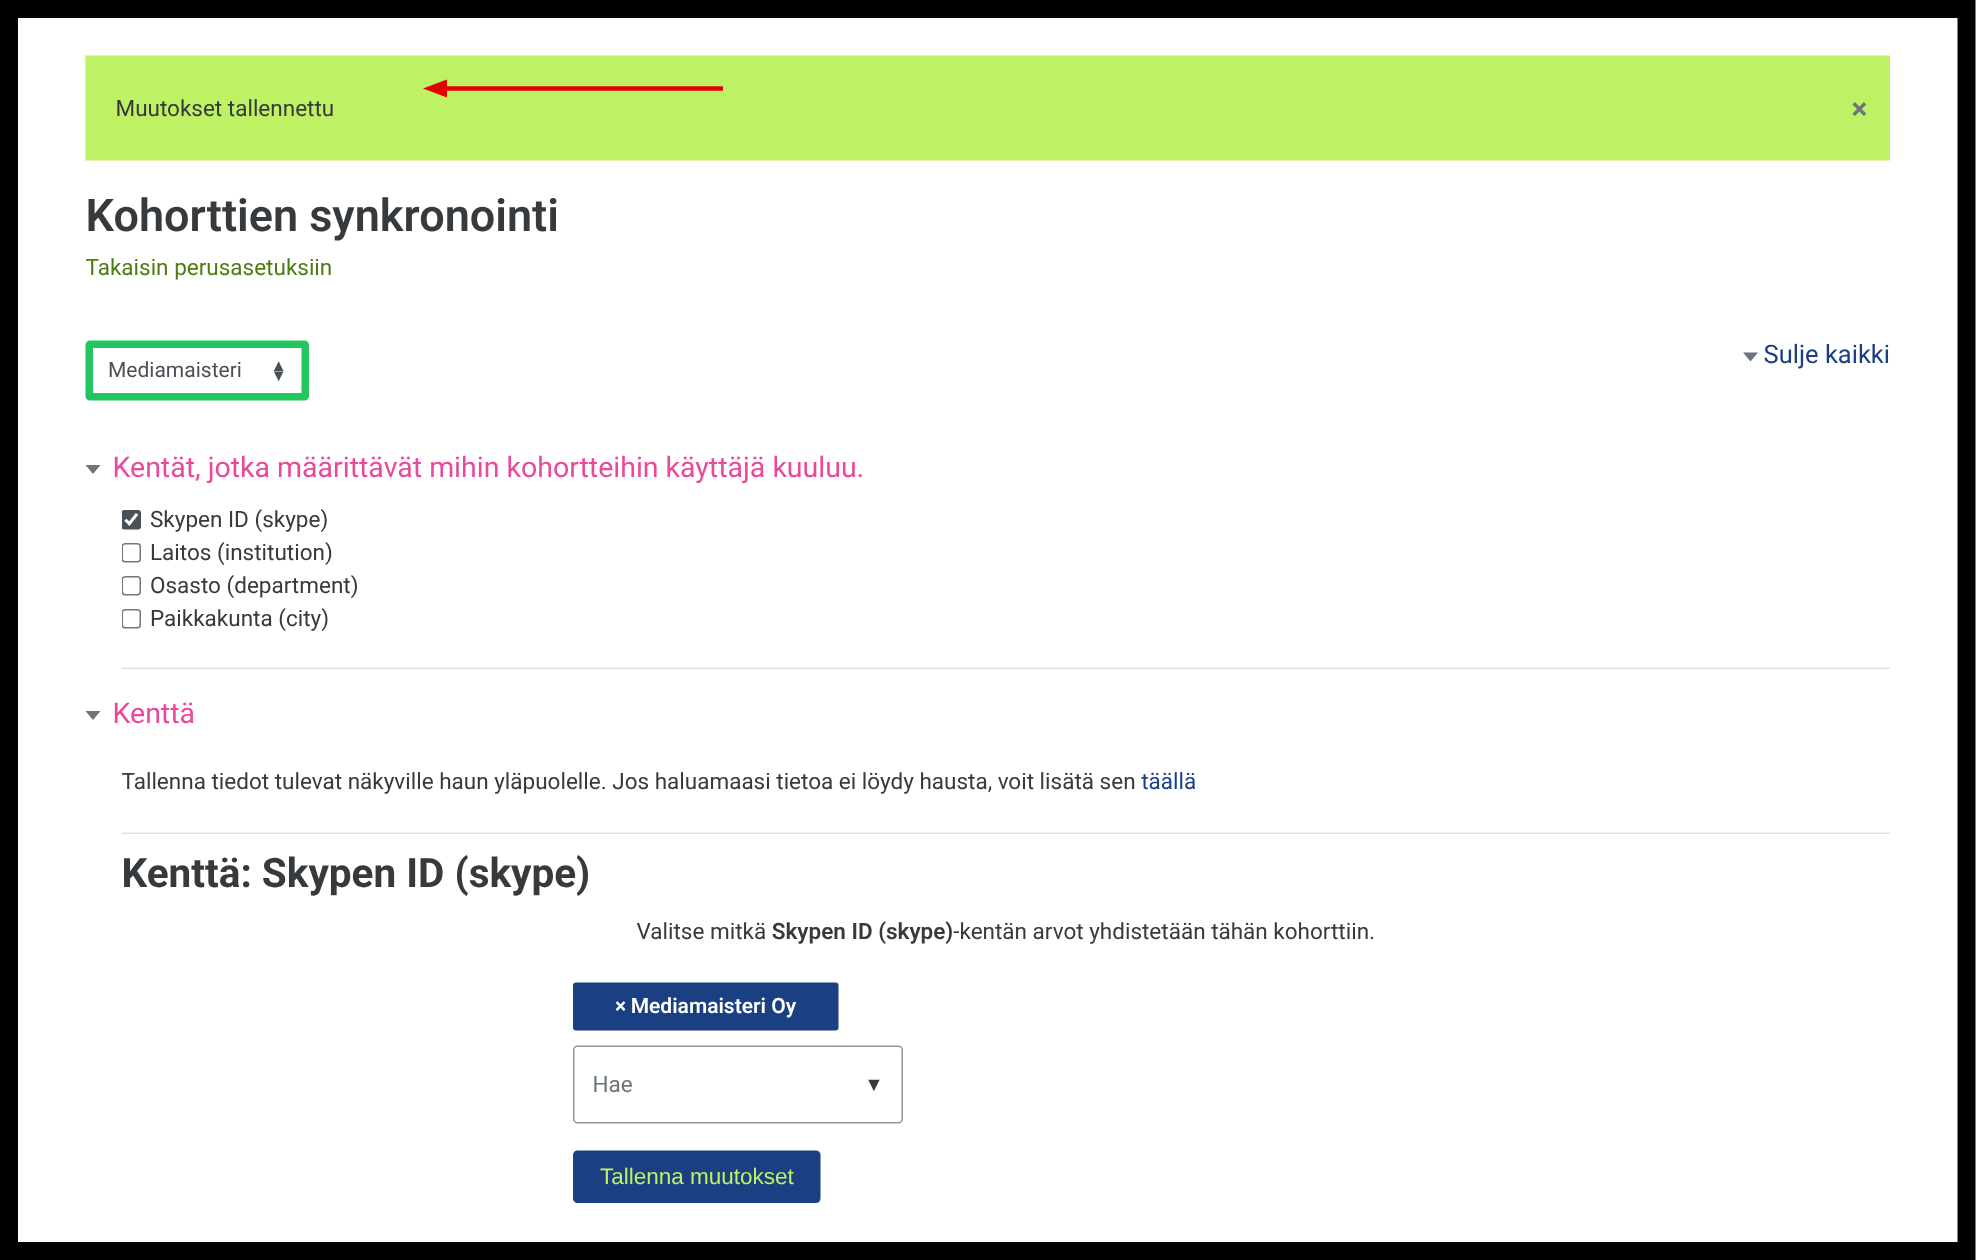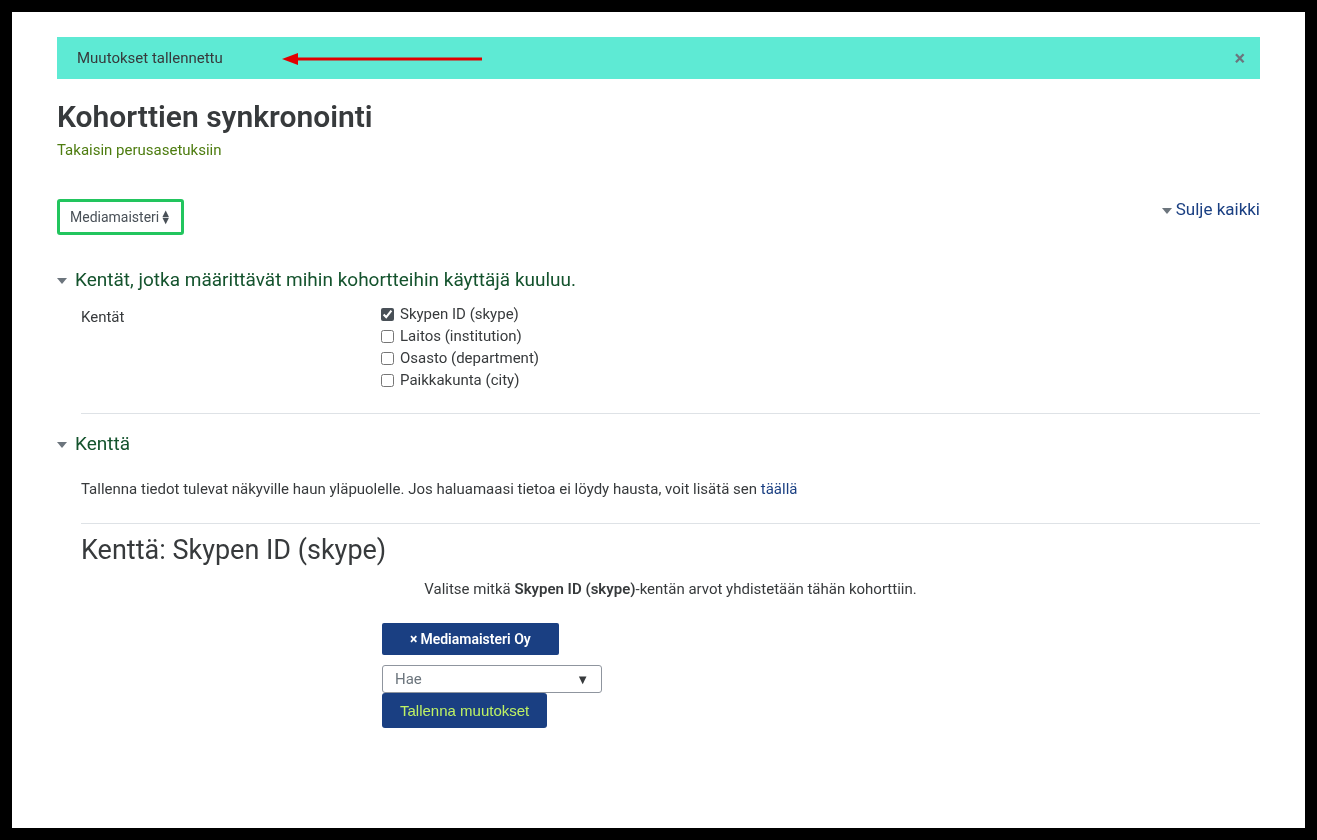--- a/index.html
+++ b/index.html
@@ -10,23 +10,23 @@
     color: #373a3c;
   }
   .page {
     background: #fff;
     width: 100%;
     min-height: 816px;
     padding: 25px 45px 25px 45px;
     position: relative;
   }
   .alert {
-    background: #5eead4;
-    color: #373a3c;
-    padding: 12px 20px;
+    background: #bef264;
+    color: #373a3c;
+    padding: 26px 20px;
     font-size: 15px;
     position: relative;
     margin-bottom: 20px;
   }
   .alert .close {
     position: absolute;
     right: 15px;
     top: 50%;
     transform: translateY(-50%);
     font-size: 20px;
@@ -51,23 +51,23 @@
   }
   .backlink {
     color: #4d7c0f;
     font-size: 15px;
     text-decoration: none;
     display: inline-block;
     margin-bottom: 40px;
   }
   .select-wrap {
     display: inline-block;
-    border: 3px solid #22c55e;
+    border: 5px solid #22c55e;
     border-radius: 3px;
-    padding: 7px 22px 7px 10px;
+    padding: 7px 40px 7px 10px;
     font-size: 14px;
     color: #495057;
     position: relative;
     cursor: pointer;
     margin-bottom: 15px;
   }
   .select-wrap .updown {
     position: absolute;
     right: 10px;
     top: 50%;
@@ -85,21 +85,21 @@
   .collapse-all .tri {
     display: inline-block;
     width: 0; height: 0;
     border-left: 5px solid transparent;
     border-right: 5px solid transparent;
     border-top: 6px solid #6c757d;
     margin-right: 4px;
     vertical-align: middle;
   }
   .section-header {
-    color: #14532d;
+    color: #ec4899;
     font-size: 19px;
     font-weight: 400;
     margin-top: 18px;
     margin-bottom: 14px;
     cursor: pointer;
     clear: both;
   }
   .section-header .tri {
     display: inline-block;
     width: 0; height: 0;
@@ -143,21 +143,21 @@
   .info-text {
     font-size: 15px;
     color: #373a3c;
     margin-left: 24px;
     margin-top: 25px;
     margin-bottom: 25px;
   }
   .info-text a { color: #1a3f82; text-decoration: none; }
   h2.field-title {
     font-size: 27px;
-    font-weight: 400;
+    font-weight: 700;
     color: #373a3c;
     margin-left: 24px;
     margin-bottom: 14px;
   }
   .field-desc {
     font-size: 15px;
     margin-left: 24px;
     margin-bottom: 25px;
     text-align: center;
   }
@@ -175,23 +175,24 @@
     cursor: pointer;
   }
   .tag .x { margin-right: 3px; font-weight: bold; }
   .search-select {
     display: flex;
     align-items: center;
     justify-content: space-between;
     border: 1px solid #8f959e;
     border-radius: 3px;
     width: 220px;
-    padding: 4px 12px;
+    padding: 16px 12px;
     font-size: 15px;
     color: #6c757d;
+    margin-bottom: 18px;
     cursor: pointer;
   }
   .search-select .tri-down {
     font-size: 13px;
     color: #373a3c;
   }
   .btn-primary {
     background: #1a3f82;
     color: #bef264;
     font-size: 15px;
@@ -226,21 +227,20 @@
     <span class="collapse-all">
       <span class="tri"></span><span>Sulje kaikki</span>
     </span>
   </div>
 
   <div class="section-header">
     <span class="tri"></span><span>Kentät, jotka määrittävät mihin kohortteihin käyttäjä kuuluu.</span>
   </div>
 
   <div class="form-row">
-    <div class="form-label">Kentät</div>
     <div class="form-control" id="checkbox-list">
         <div class="checkbox-line">
           <input type="checkbox" checked="" style="">
           <span>Skypen ID (skype)</span>
         </div>
         <div class="checkbox-line">
           <input type="checkbox" style="">
           <span>Laitos (institution)</span>
         </div>
         <div class="checkbox-line">

